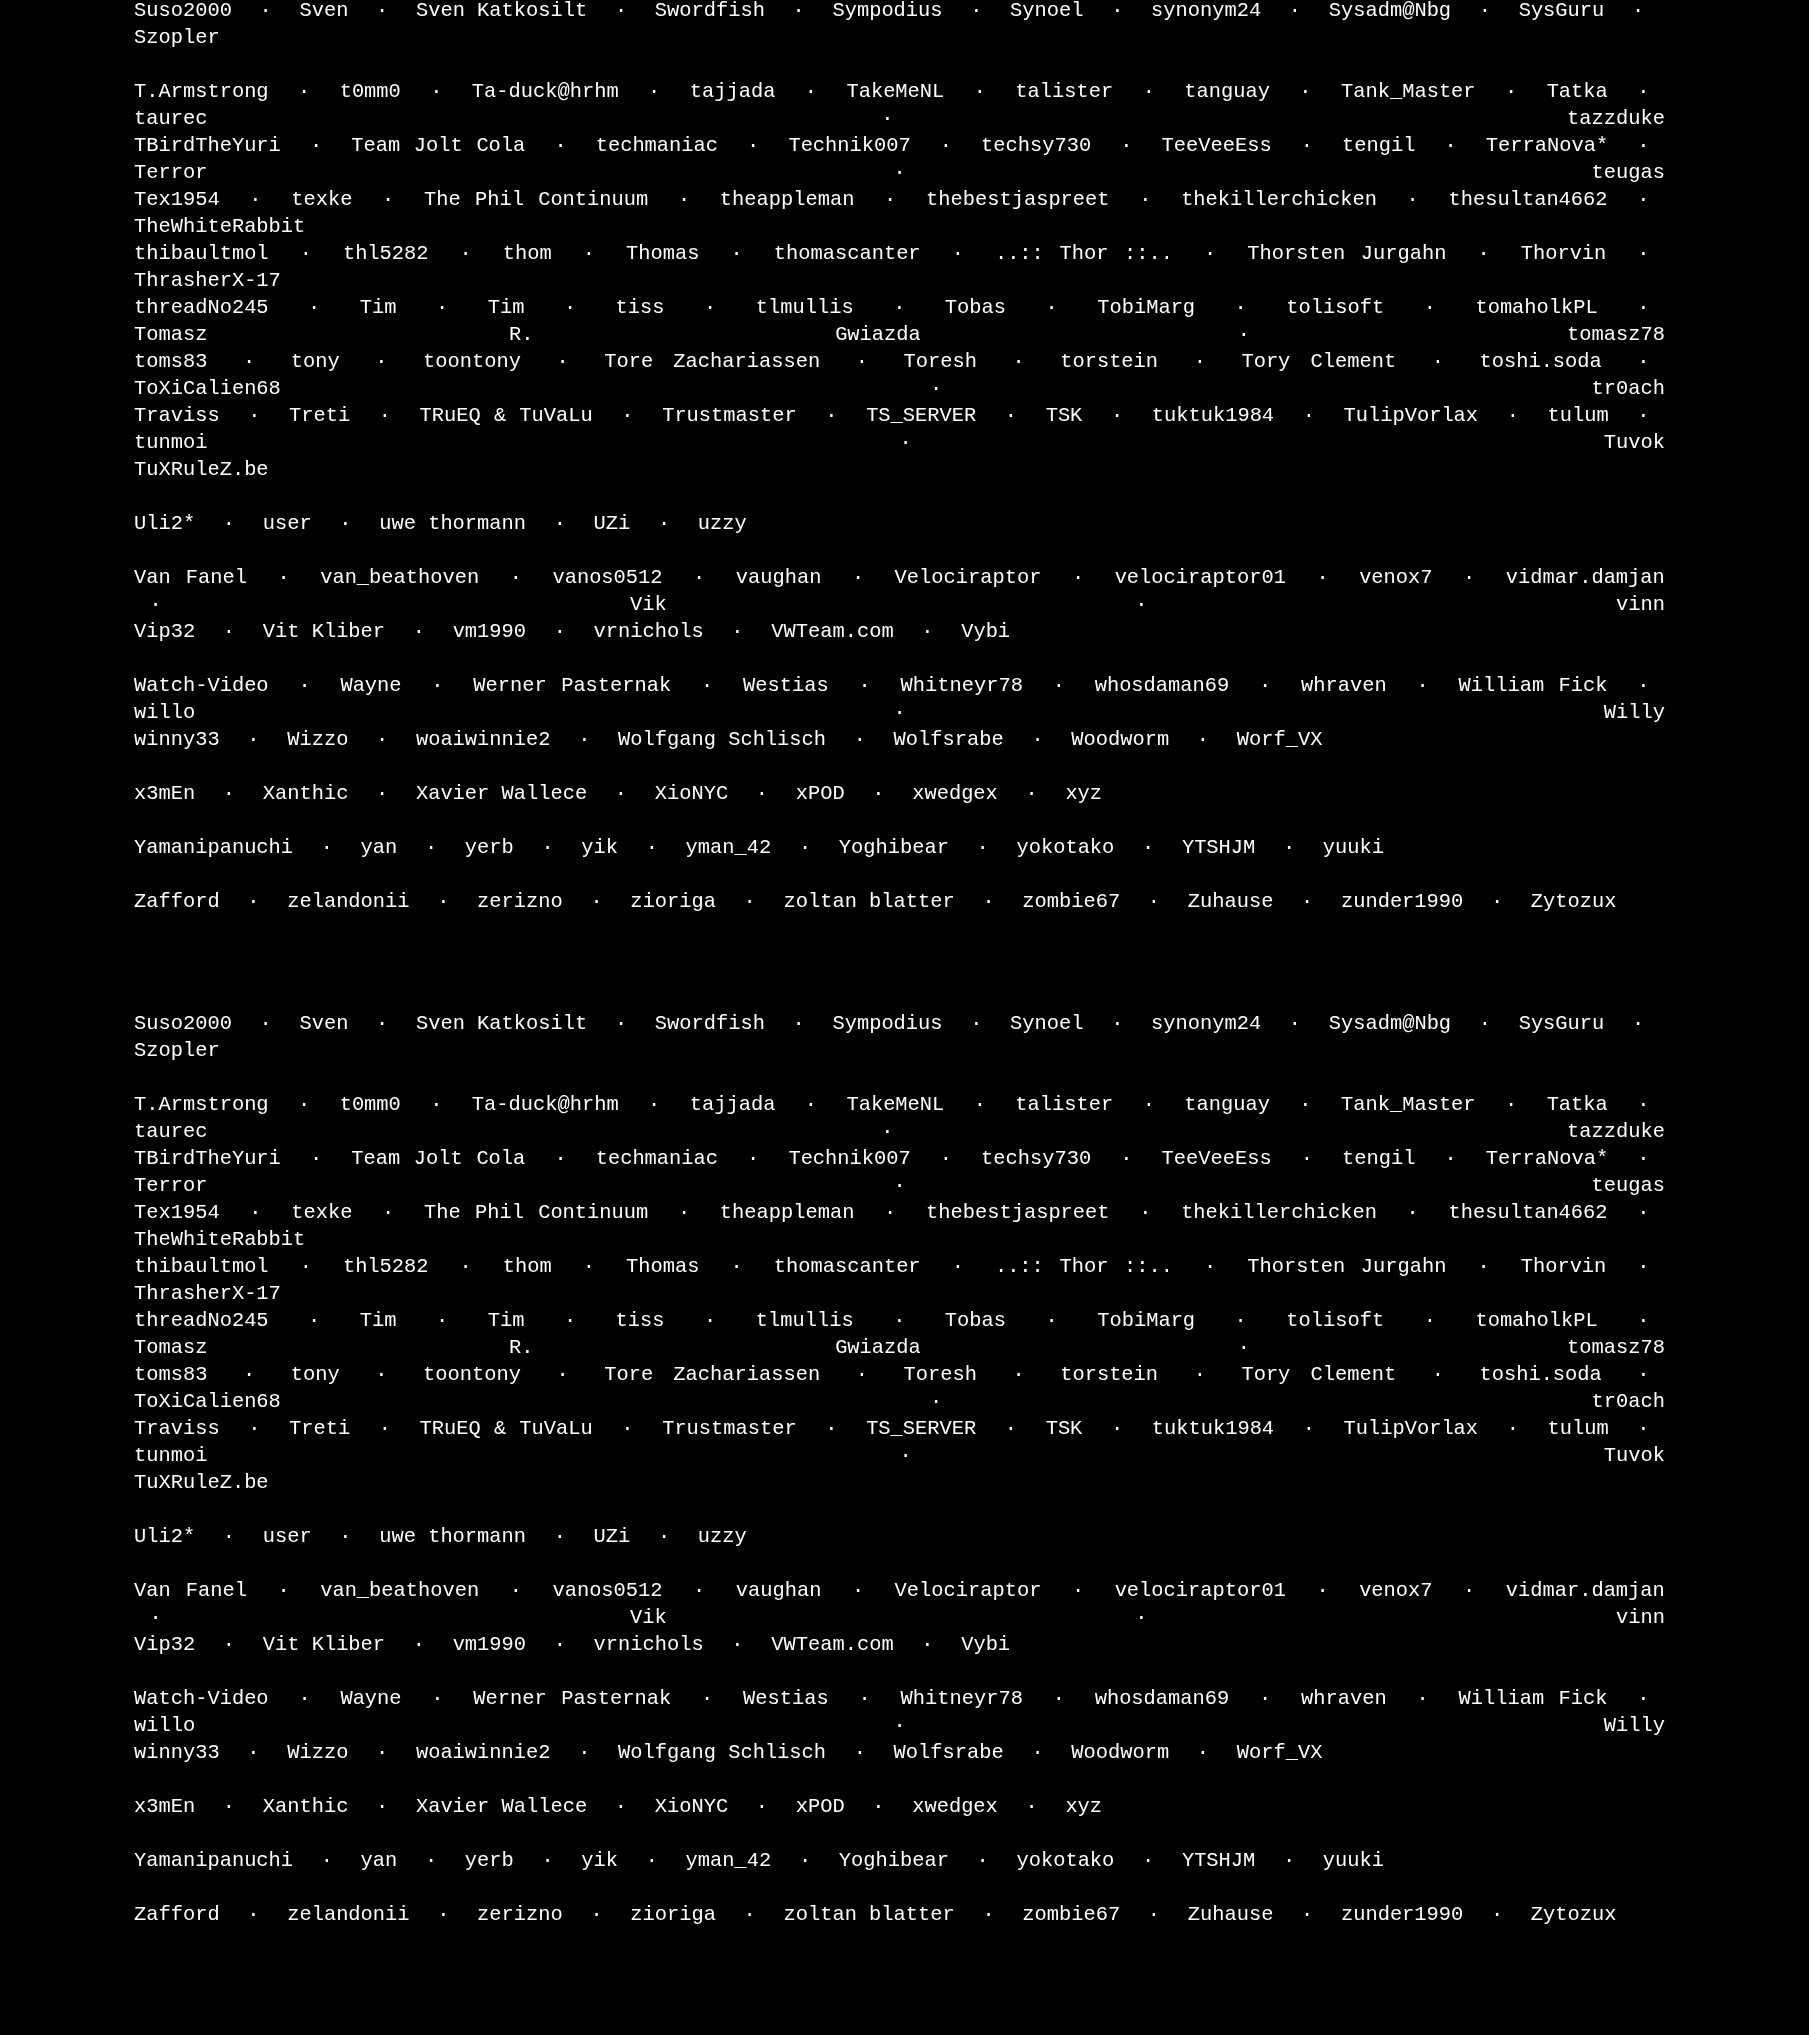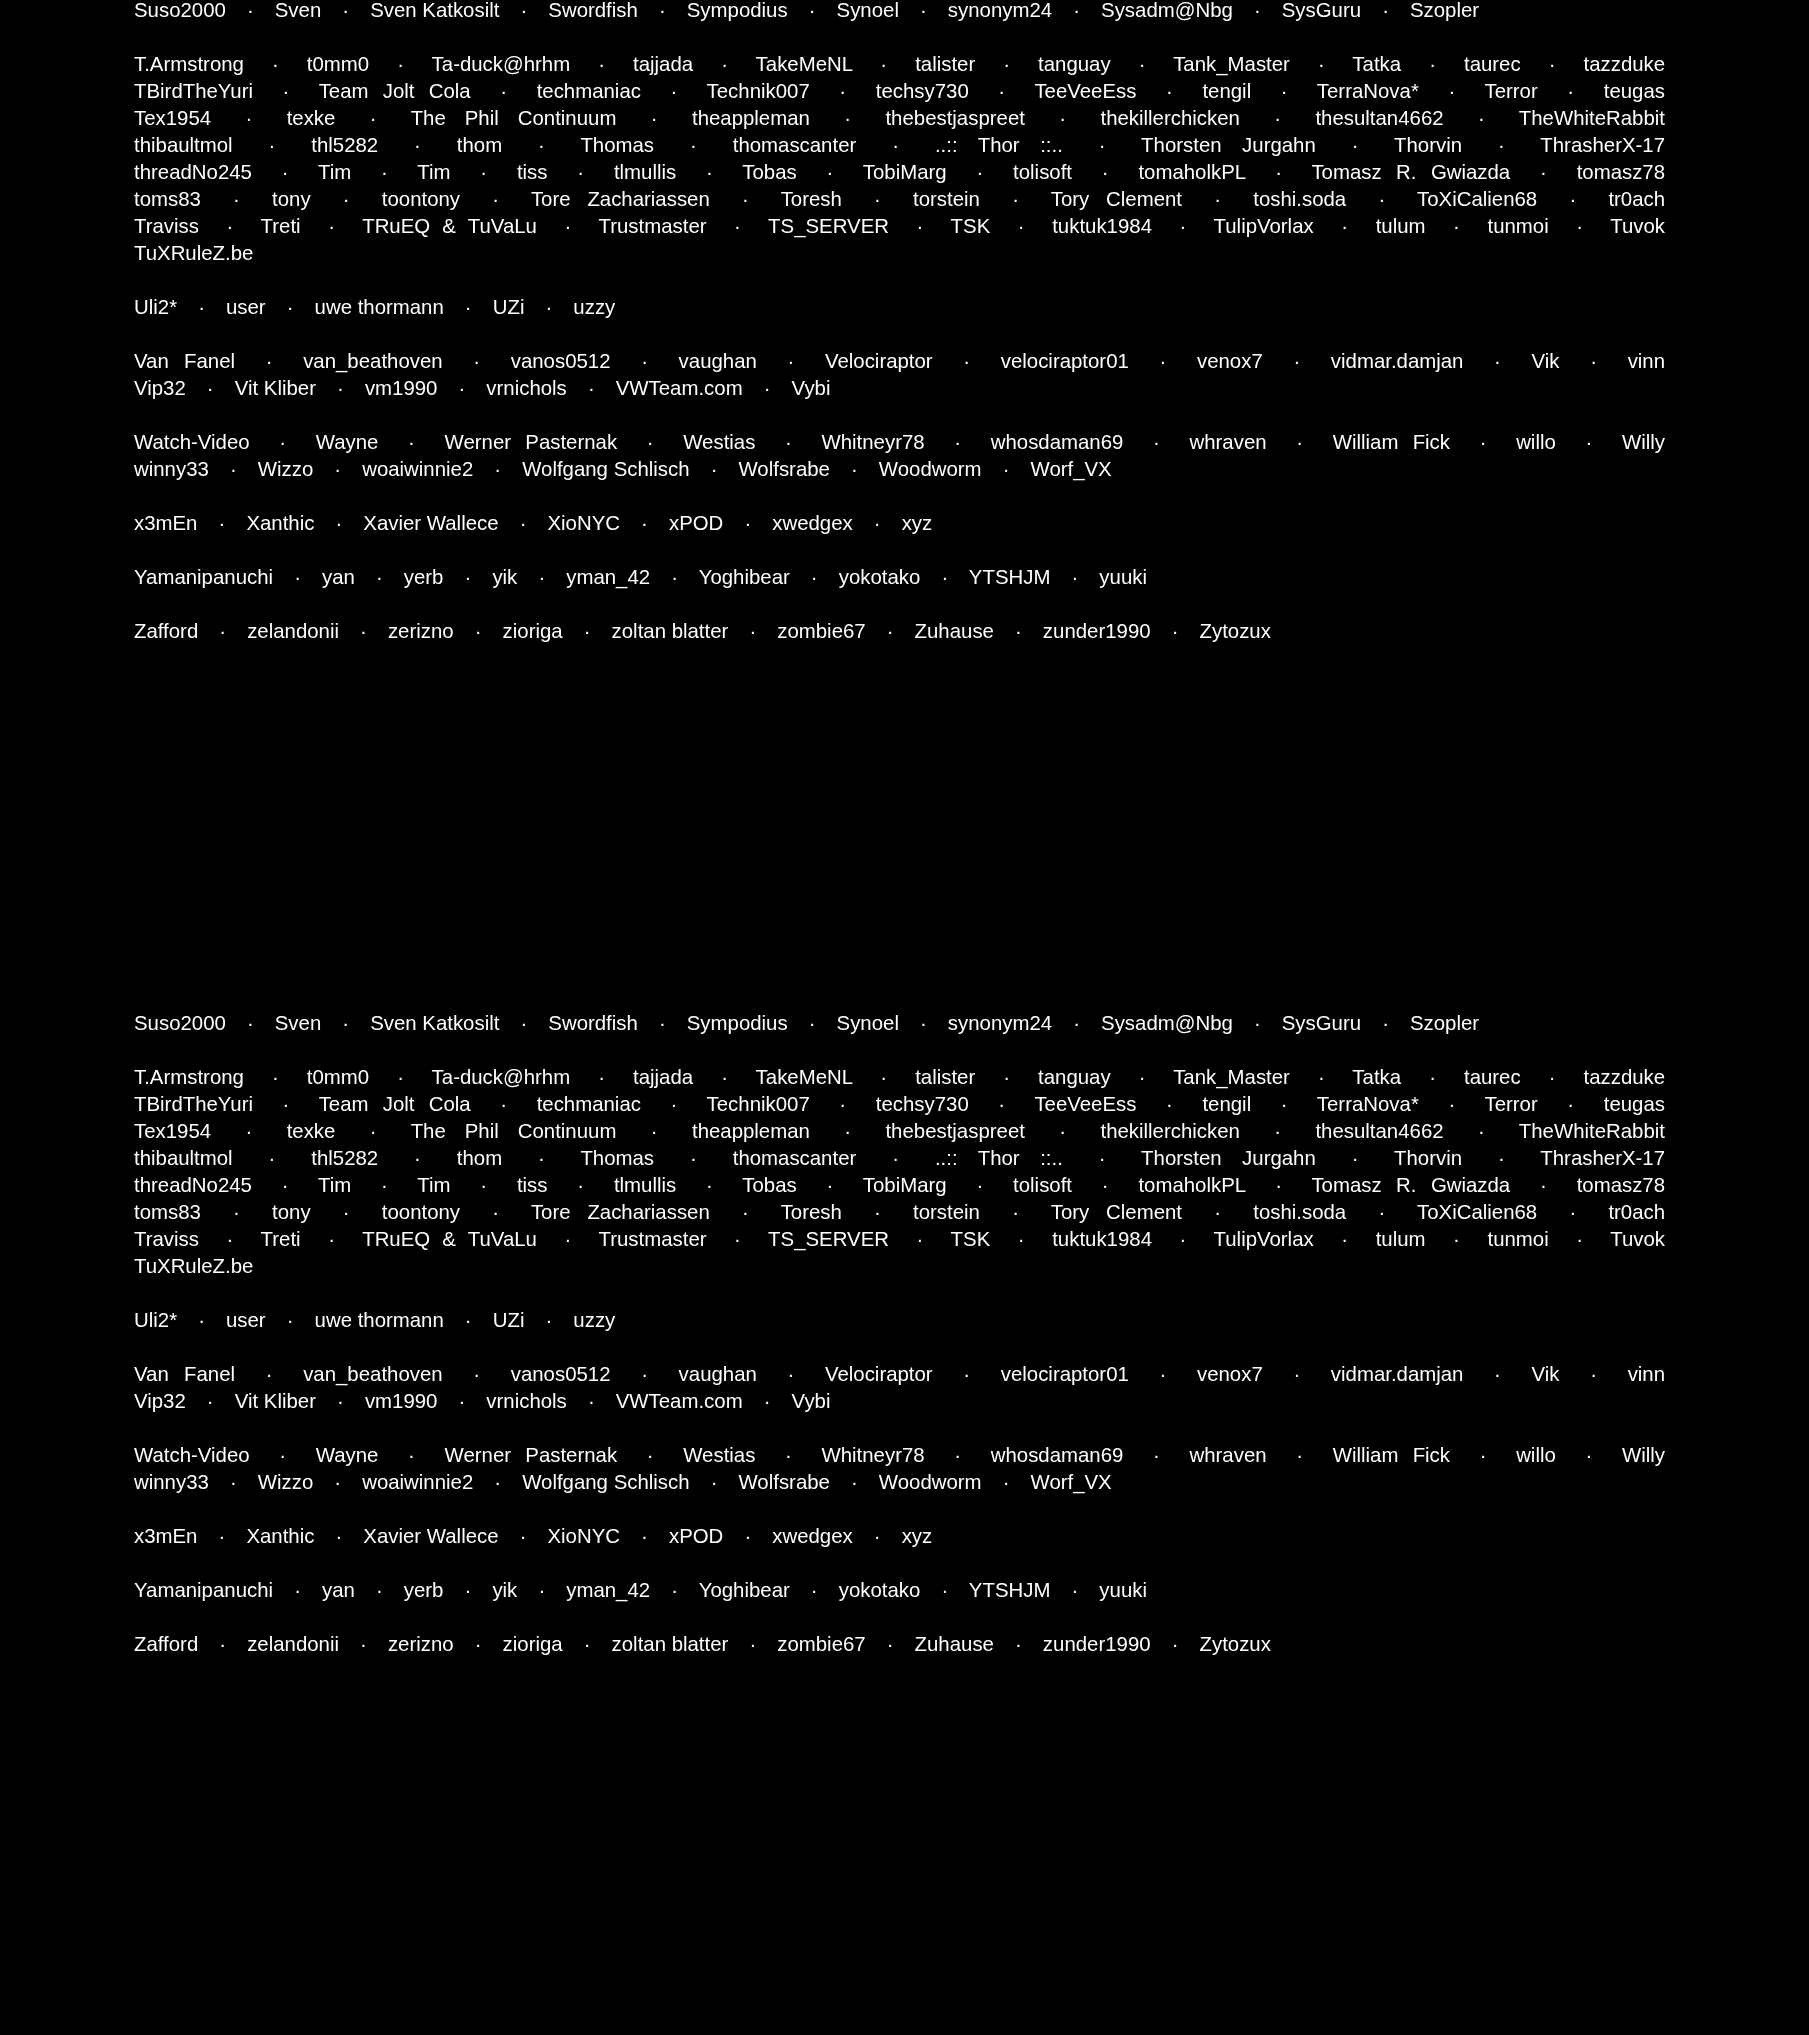--- a/index.html
+++ b/index.html
@@ -4,21 +4,21 @@
 <style>
   html, body { margin: 0; padding: 0; }
   body {
     width: 1809px;
     height: 2035px;
     background: #000000;
     overflow: hidden;
     position: relative;
     font-family: "Liberation Sans", "DejaVu Sans", sans-serif;
   }
-  .credits-screen { position: absolute; inset: 0; }
+  .credits-screen { position: absolute; inset: 0; font-family: Liberation Mono, monospace; }
   .credits-block {
     position: absolute;
     left: 134px;
     width: 1531px;
     color: #ffffff;
     font-size: 20.4px;
     line-height: 27px;
     font-weight: 400;
   }
   .credits-block.copy-1 { top: -2.7px; }

